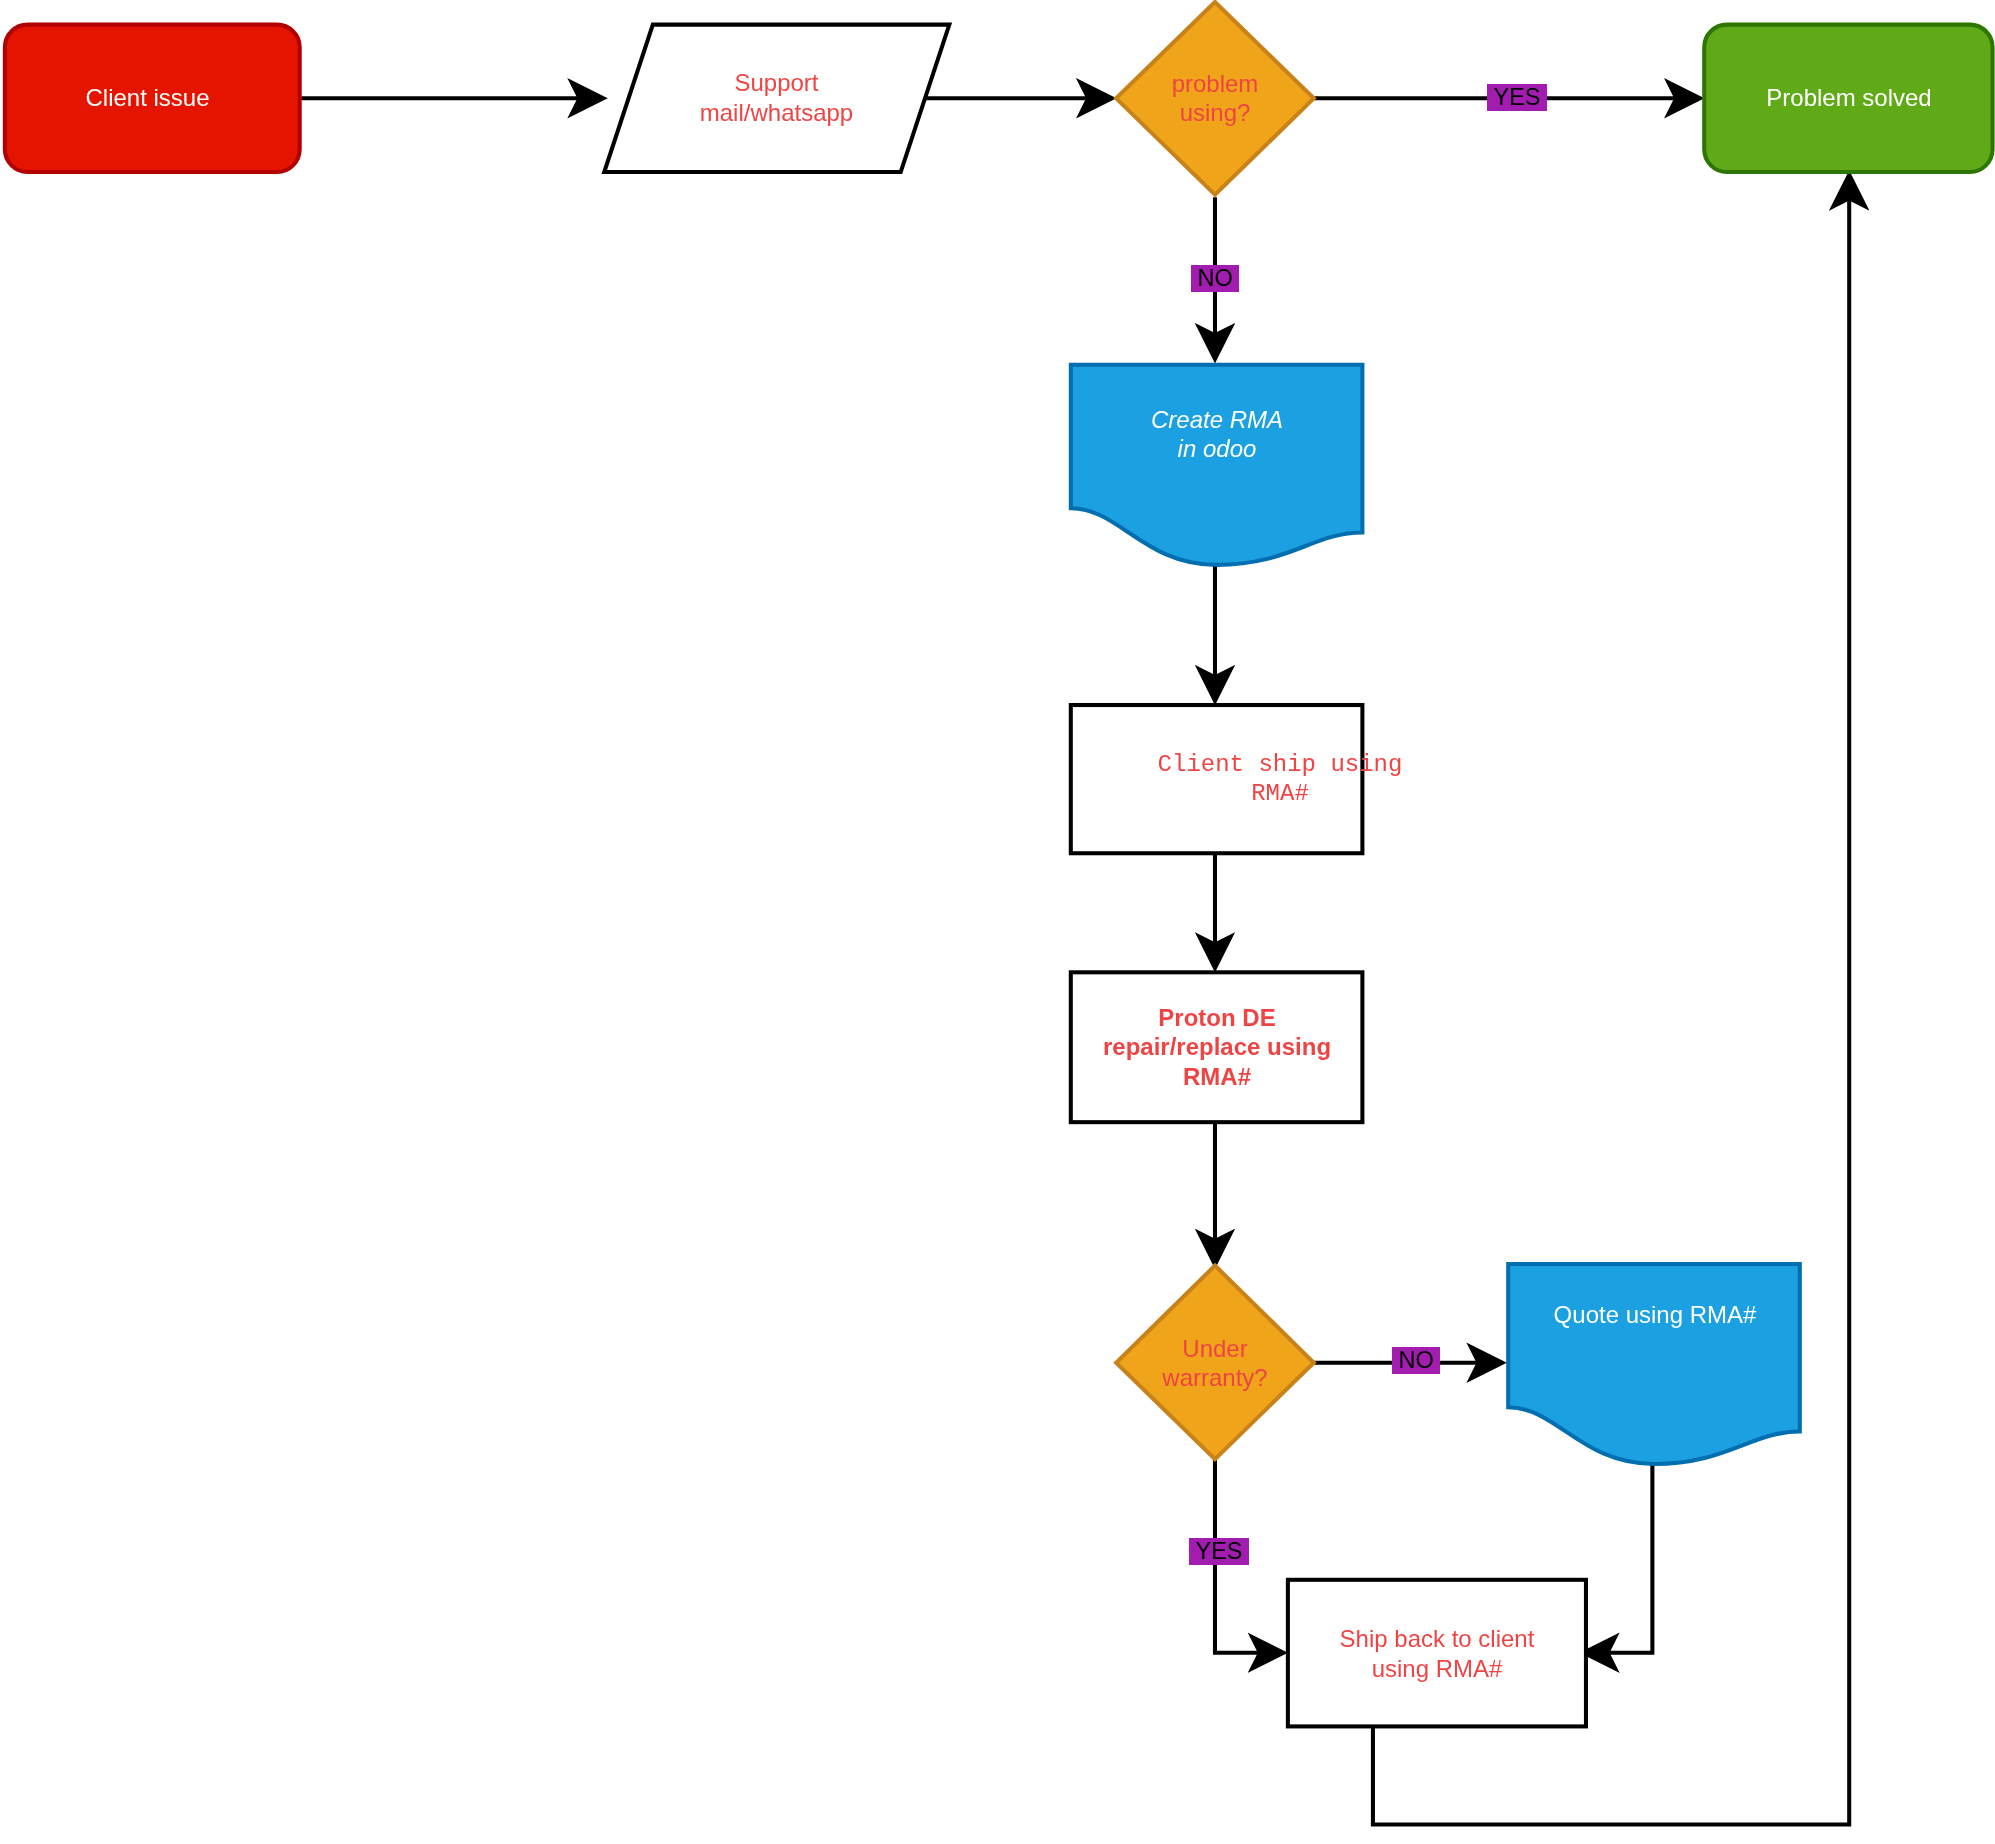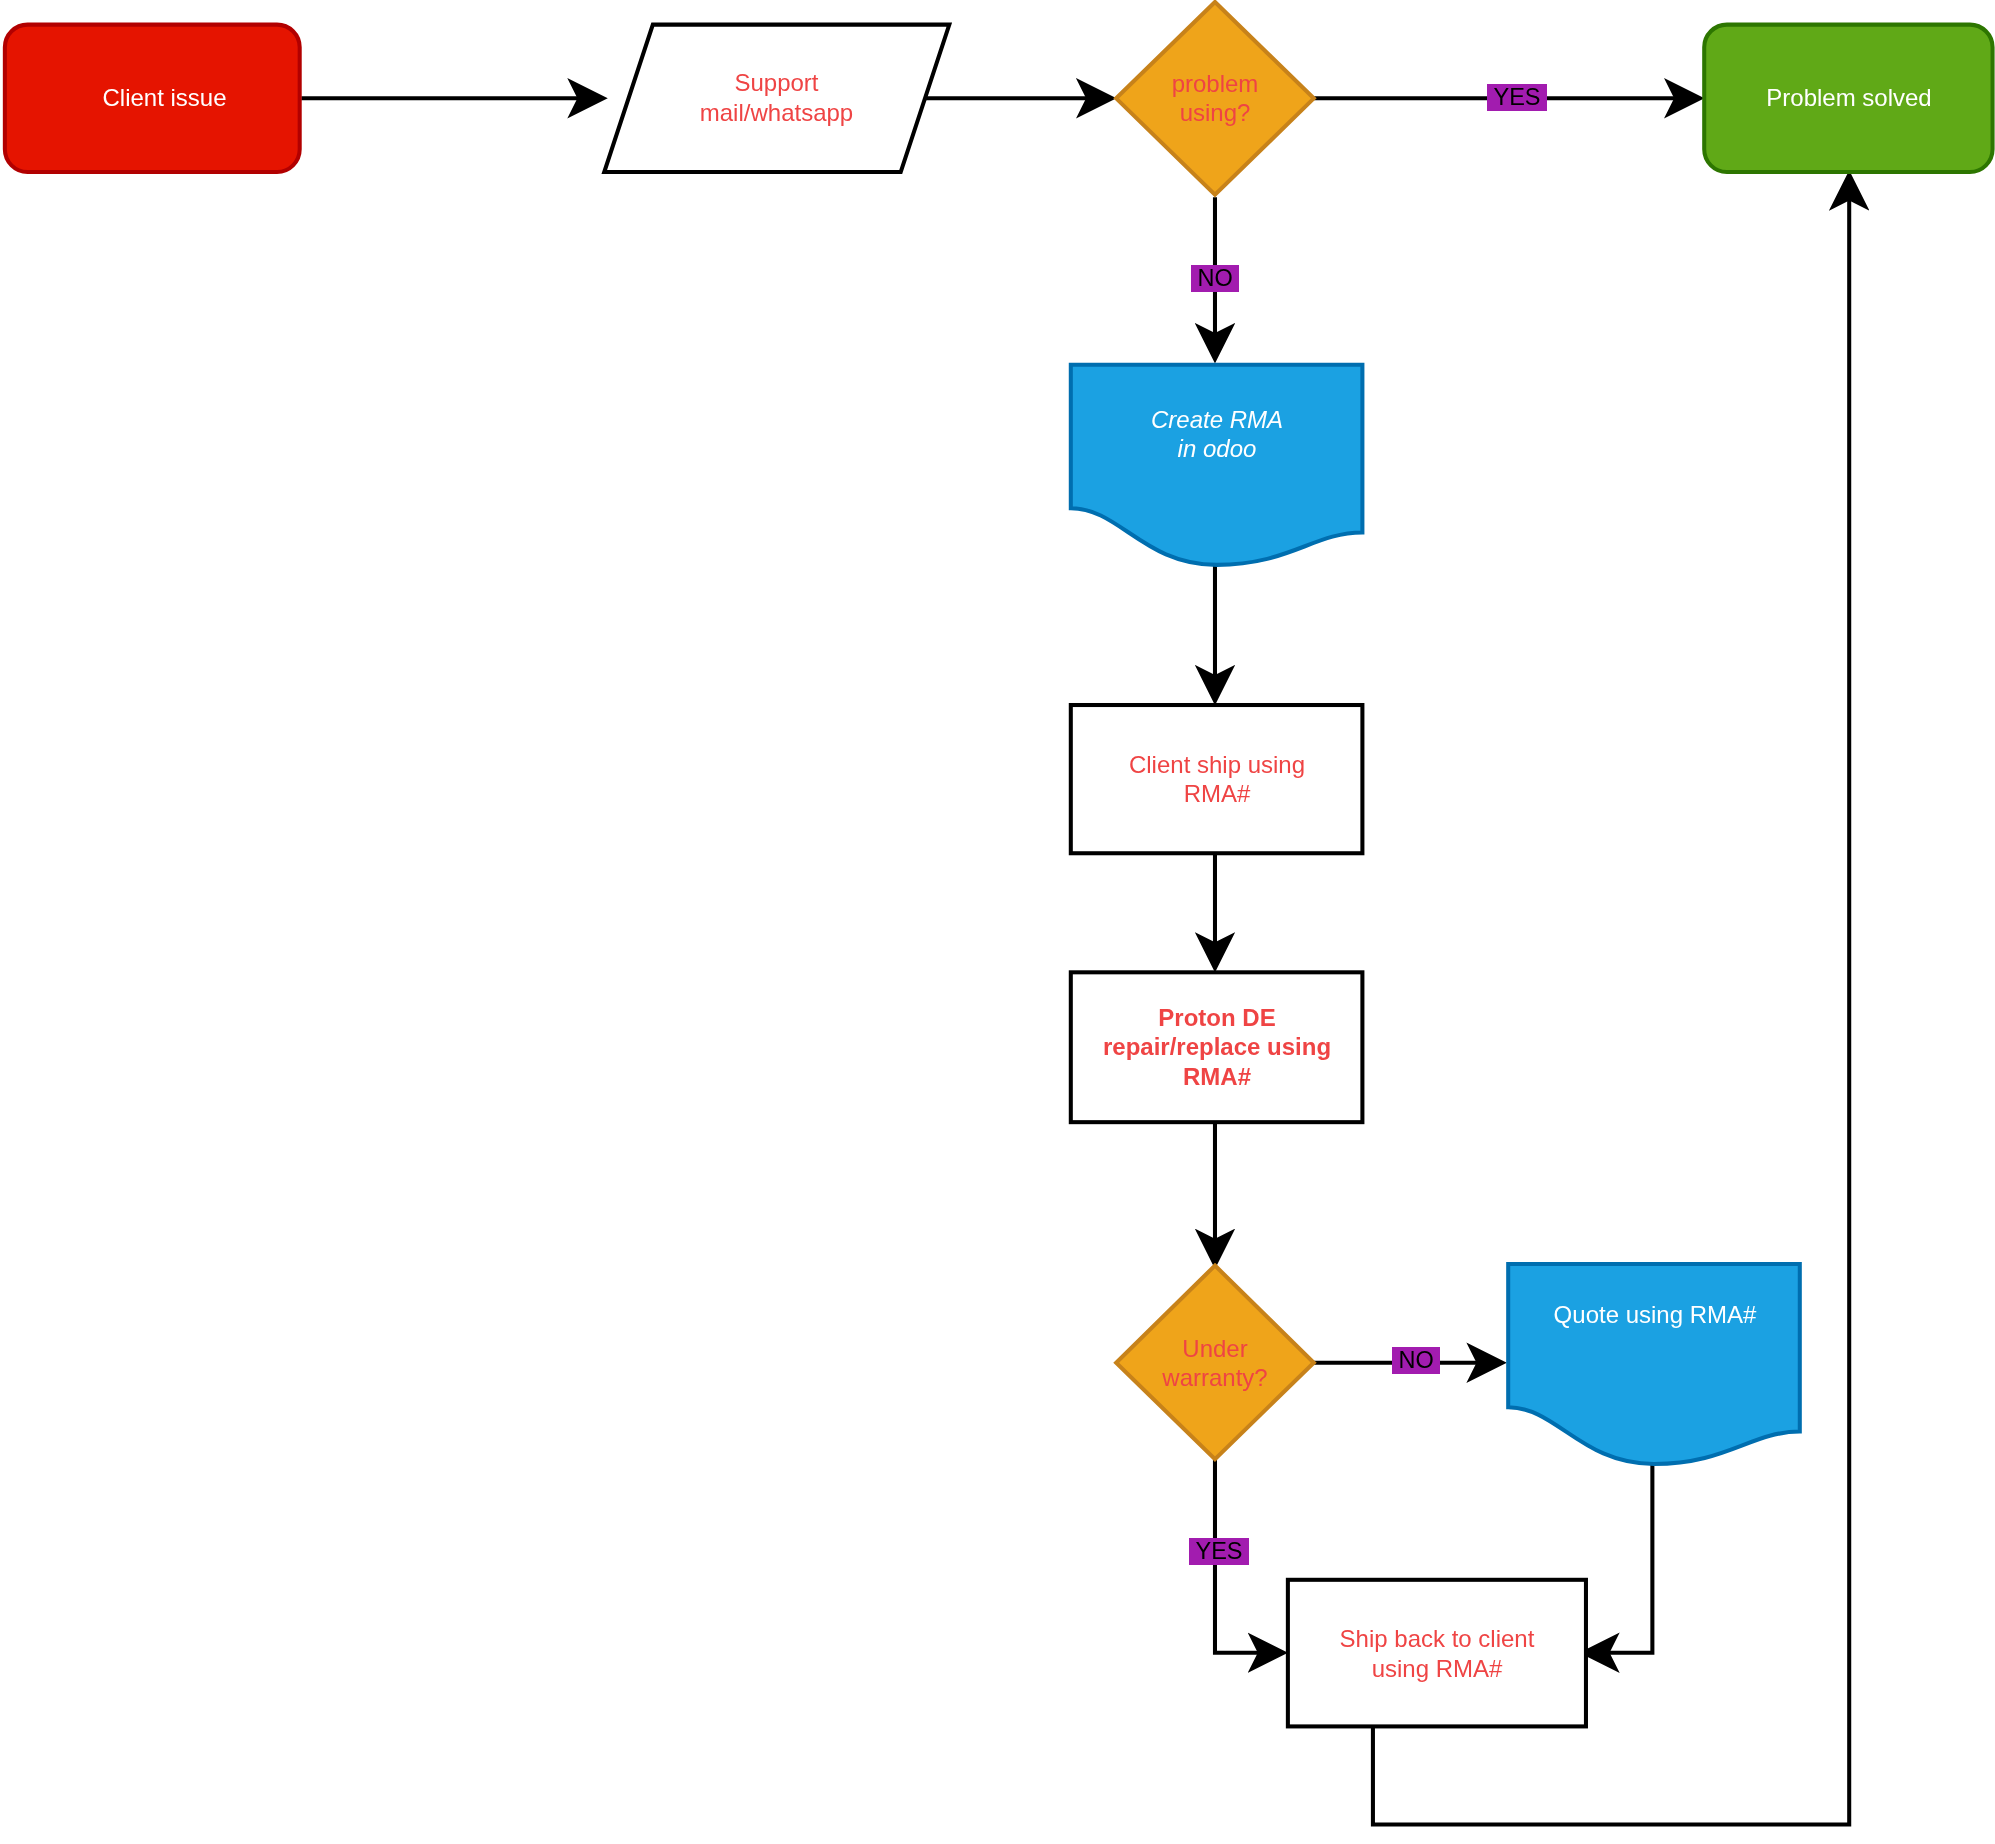--- a/index.html
+++ b/index.html
@@ -105,34 +105,34 @@
       <polygon points="1500,1562 1622,1682 1500,1801 1378,1682" fill="#EFA41A" stroke="#C7821A" stroke-width="5"></polygon>
 
       <path d="M 1862 1560 L 2222 1560 L 2222 1767
                C 2162 1767 2132 1807 2042 1807
                C 1952 1807 1922 1737 1862 1737 Z" fill="#1BA1E2" stroke="#006EAF" stroke-width="5"></path>
 
       <rect x="1590" y="1950" width="368" height="181" fill="#FFFFFF" stroke="#000000" stroke-width="5"></rect>
     </g>
   </svg>
 
-  <div class="node-label lbl-28 white-text" style="left:17px; top:24px; width:295px; height:147px;">Client issue</div>
+  <div class="node-label lbl-28 white-text" style="left:0; top:24px; width:295px; height:147px;">Client issue</div>
 
   <div class="node-label lbl-28 black-text" style="left:612px; top:24px; width:329px; height:147px;">Support
 mail/whatsapp</div>
 
   <div class="node-label lbl-28 black-text" style="left:1118px; top:25px; width:194px; height:146px;">problem
 using?</div>
 
   <div class="node-label lbl-28 white-text" style="left:1705px; top:24px; width:288px; height:147px;">Problem solved</div>
 
   <div class="node-label lbl-28 white-text" style="left:1071px; top:373px; width:292px; height:122px;font-style:italic;">Create RMA
 in odoo</div>
 
-  <div class="node-label lbl-28 black-text" style="left:1071px; top:705px; width:292px; height:148px;">Client ship using
+  <div class="node-label lbl-28 black-text" style="left:1134px; top:705px; width:292px; height:148px;font-family:Liberation Mono, monospace;">Client ship using
 RMA#</div>
 
   <div class="node-label lbl-28 black-text" style="left:1071px; top:972px; width:292px; height:150px;font-weight:bold;">Proton DE
 repair/replace using
 RMA#</div>
 
   <div class="node-label lbl-28 black-text" style="left:1118px; top:1290px; width:194px; height:146px;">Under
 warranty?</div>
 
   <div class="node-label lbl-28 white-text" style="left:1509px; top:1278px; width:292px; height:73px;">Quote using RMA#</div>

